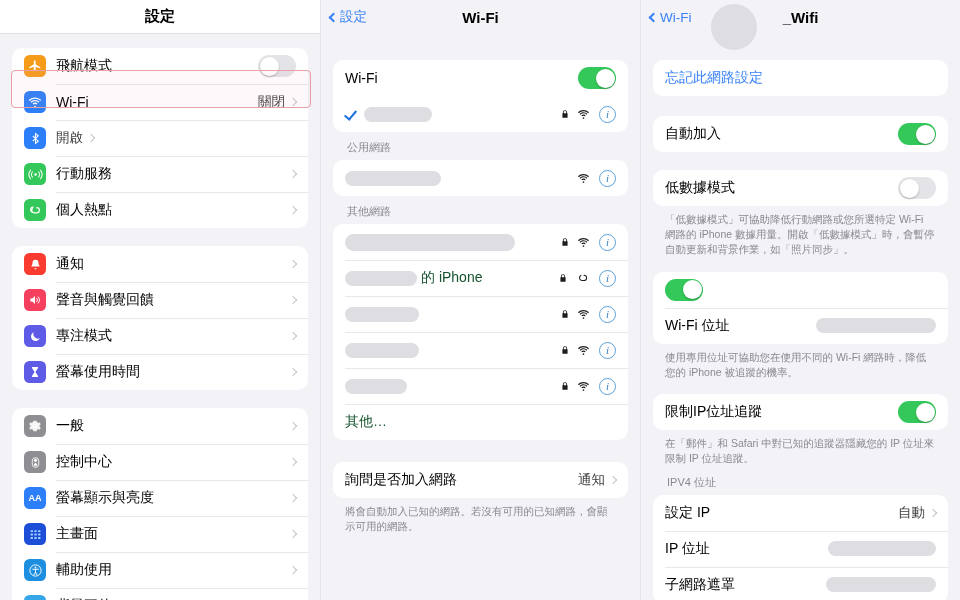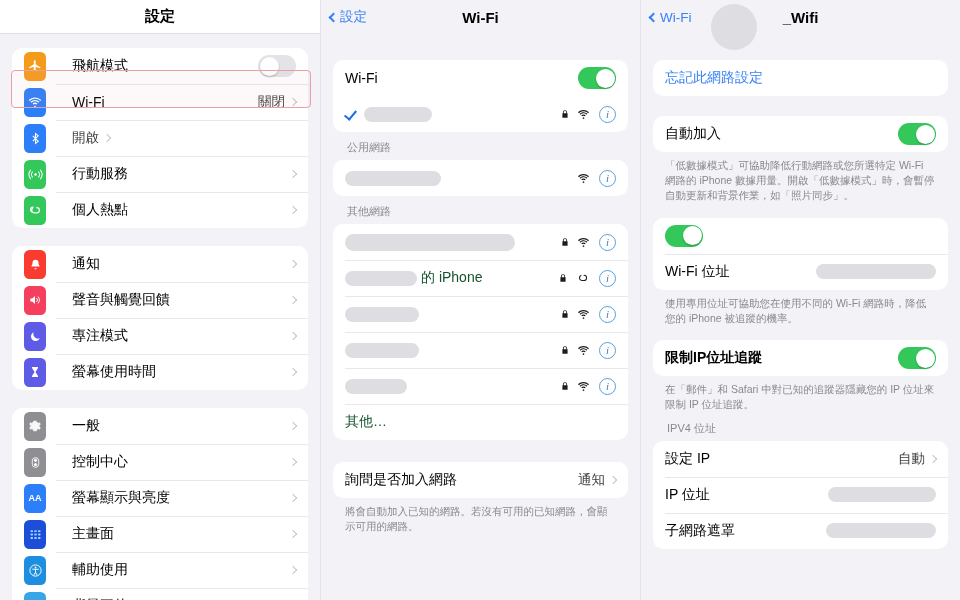--- a/index.html
+++ b/index.html
@@ -69,21 +69,21 @@
   .section-hdr {
     font-size: 11px; color: #8a8a8e; padding: 8px 0 5px 26px;
   }
   .footnote {
     font-size: 10.5px; color: #8a8a8e; line-height: 1.45;
     padding: 6px 24px 0 24px;
   }
 
   
   .appicon {
-    width: 22px; height: 29px; border-radius: 5.5px; margin-right: 26px;
+    width: 22px; height: 22px; border-radius: 5.5px; margin-right: 10px;
     flex: none; display: flex; align-items: center; justify-content: center;
     color: #fff; font-size: 11px; font-weight: bold;
   }
   .appicon svg { display: block; }
 
   
   .toggle {
     width: 38px; height: 22px; border-radius: 11px; position: relative;
     flex: none; background: #e4e4e8;
   }
@@ -479,36 +479,44 @@
 
     <div class="group" style="margin-top:20px;">
       <div class="row noindent">
         <span class="row-label">自動加入</span>
         <span class="toggle on">
             <span class="knob"></span>
           </span>
       </div>
     </div>
 
+    <div class="group" style="margin-top:18px;">
+      <div class="row noindent">
+        <span class="row-label">低數據模式</span>
+        <span class="toggle">
+            <span class="knob"></span>
+          </span>
+      </div>
+    </div>
     <div class="footnote">「低數據模式」可協助降低行動網路或您所選特定 Wi-Fi 網路的 iPhone 數據用量。開啟「低數據模式」時，會暫停自動更新和背景作業，如「照片同步」。</div>
 
     <div class="group" style="margin-top:14px;">
       <div class="row noindent">
         <span class="toggle on">
             <span class="knob"></span>
           </span>
       </div>
       <div class="row noindent">
         <span class="row-label">Wi-Fi 位址</span>
         <span class="blob" style="width:120px;height:15px;"></span>
       </div>
     </div>
     <div class="footnote">使用專用位址可協助您在使用不同的 Wi-Fi 網路時，降低您的 iPhone 被追蹤的機率。</div>
 
-    <div class="group" style="margin-top:14px;font-weight:bold;">
+    <div class="group" style="margin-top:14px;">
       <div class="row noindent">
         <span class="row-label">限制IP位址追蹤</span>
         <span class="toggle on">
             <span class="knob"></span>
           </span>
       </div>
     </div>
     <div class="footnote">在「郵件」和 Safari 中對已知的追蹤器隱藏您的 IP 位址來限制 IP 位址追蹤。</div>
 
     <div class="section-hdr">IPV4 位址</div>

